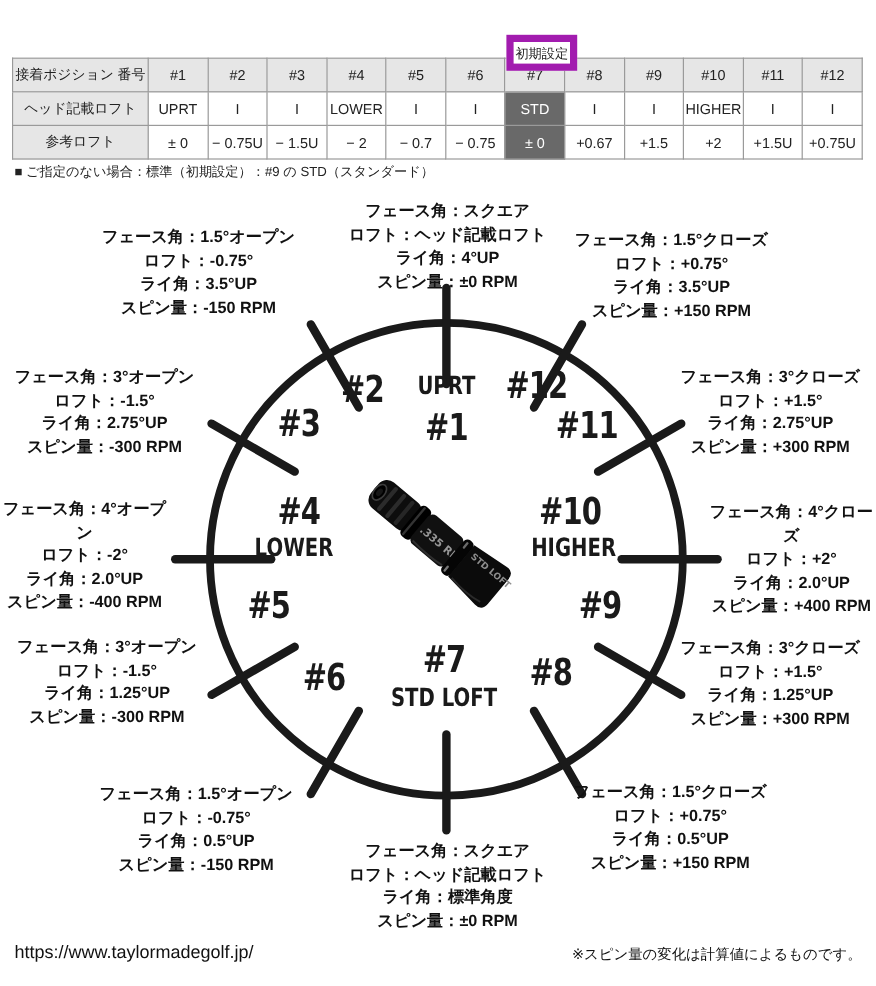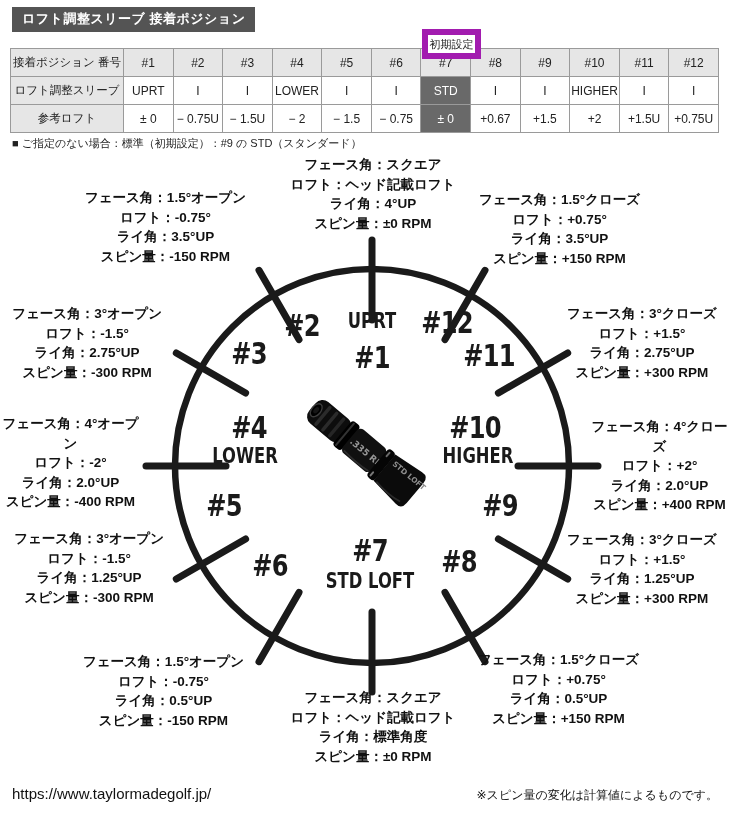--- a/index.html
+++ b/index.html
@@ -30,42 +30,41 @@
   table.pos .rowhead { background:#e6e6e6; font-size:11.5px; }
   table.pos .c-dark { background:#696969; color:#fff; }
   .note { position:absolute; left:12px; top:136px; font-size:11px; color:#222; }
 
   .diagram-svg { position:absolute; left:0; top:0; }
 
   .ann {
     position:absolute; font-size:13.5px; font-weight:bold; line-height:19.5px;
     white-space:pre-line; color:#111;
   }
-  .ann.a-center { transform:translateX(-50%); text-align:center; }
+  .ann.a-center { transform:translateX(-50%); text-align:center;margin-top:11px; }
   .ann.a-right  { text-align:center; }
   .ann.a-left   { text-align:center; }
 
   .dial-num, .dial-sub {
     position:absolute; font-family:"DejaVu Sans","Liberation Sans",sans-serif;
     font-weight:800; color:#1a1a1a; white-space:nowrap;
     transform:translate(-50%,-50%) scaleX(0.78);
   }
   .dial-num { font-size:31px; letter-spacing:-1px; }
   .dial-sub { font-size:21px; letter-spacing:0; }
 
   .footer-line { position:absolute; left:12px; font-size:14px; color:#111; }
   .footer-url  { position:absolute; left:12px; font-size:15px; color:#111; }
   .footer-note { position:absolute; right:12px; font-size:12px; color:#111; }
 </style>
 </head>
 <body>
 
 <div class="page">
 
-  <div class="badge">ロフト調整スリーブ 接着ポジション</div>
 
   <div class="init-box">初期設定</div>
 
   <table class="pos">
     <colgroup>
         <col class="lab">
         <col>
         <col>
         <col>
         <col>
@@ -88,41 +87,41 @@
       <td class="hcell">#5</td>
       <td class="hcell">#6</td>
       <td class="hcell">#7</td>
       <td class="hcell">#8</td>
       <td class="hcell">#9</td>
       <td class="hcell">#10</td>
       <td class="hcell">#11</td>
       <td class="hcell">#12</td>
     </tr>
     <tr>
-      <th class="rowhead">ロフト調整スリーブ</th>
+      <th class="rowhead">ヘッド記載ロフト</th>
       <td>UPRT</td>
       <td>I</td>
       <td>I</td>
       <td>LOWER</td>
       <td>I</td>
       <td>I</td>
       <td class="c-dark">STD</td>
       <td>I</td>
       <td>I</td>
       <td>HIGHER</td>
       <td>I</td>
       <td>I</td>
     </tr>
     <tr>
       <th class="rowhead">参考ロフト</th>
       <td>± 0</td>
       <td>− 0.75U</td>
       <td>− 1.5U</td>
       <td>− 2</td>
-      <td>− 1.5</td>
+      <td>− 0.7</td>
       <td>− 0.75</td>
       <td class="c-dark">± 0</td>
       <td>+0.67</td>
       <td>+1.5</td>
       <td>+2</td>
       <td>+1.5U</td>
       <td>+0.75U</td>
     </tr>
   </tbody>
     </table>

